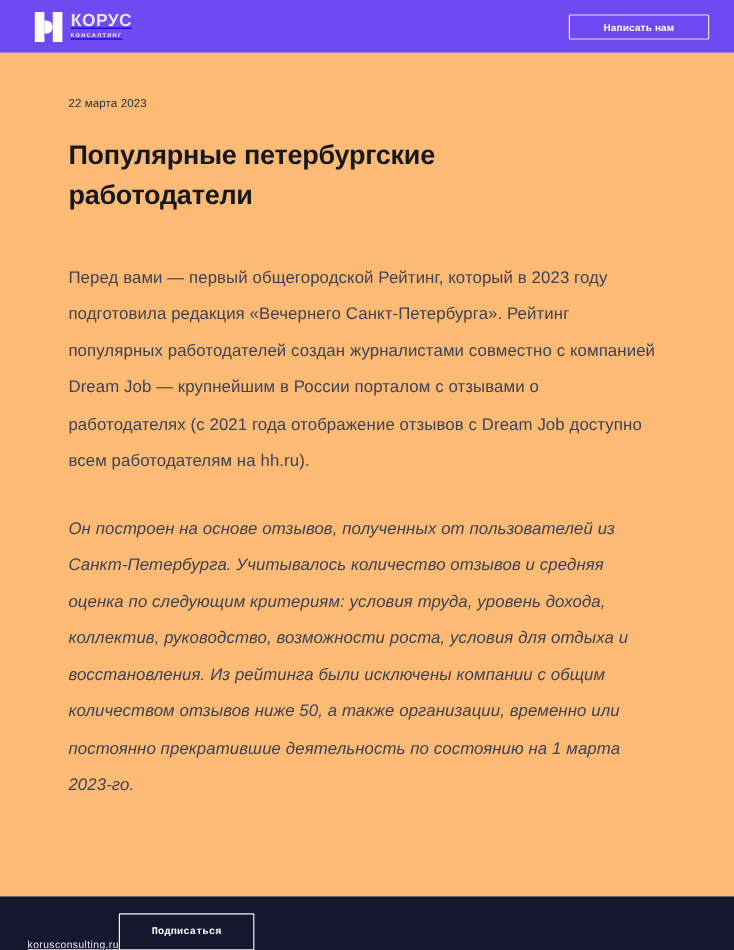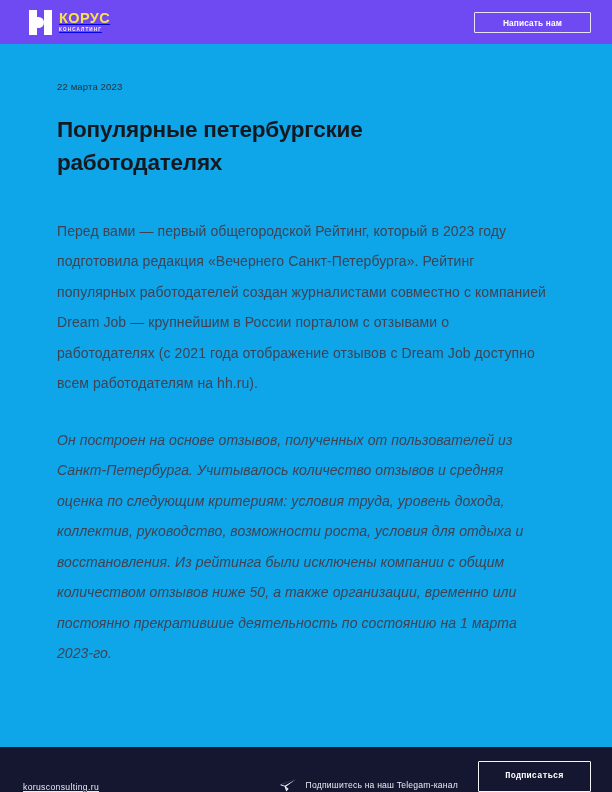--- a/index.html
+++ b/index.html
@@ -75,21 +75,21 @@
     border-radius: 0 7px 7px 0;
   }
 
   .brand-text {
     display: flex;
     flex-direction: column;
     justify-content: center;
     line-height: 1;
   }
   .brand-name {
-    color: #fde047;
+    color: #e5e5e5;
     font-size: 14.5px;
     font-weight: bold;
     letter-spacing: 0.4px;
   }
   .brand-sub {
     color: #ffffff;
     font-size: 4.6px;
     font-weight: bold;
     letter-spacing: 1.15px;
     margin-top: 2.5px;
@@ -112,21 +112,21 @@
     font-family: inherit;
     box-sizing: border-box;
     border-radius: 1px;
   }
 
   
   .content {
     flex: 1 1 auto;
     padding: 0 57px 0 57px;
     box-sizing: border-box;
-    background: #0ea5e9;
+    background: #fdba74;
   }
 
   .article-date {
     margin-top: 37px;
     font-size: 9.6px;
     color: #2b2f3a;
     letter-spacing: 0.1px;
   }
 
   .article-title {
@@ -234,37 +234,30 @@
       </span>
     </a>
 
     <button class="header-cta">Написать нам</button>
   </header>
 
   <main class="content">
 
     <div class="article-date">22 марта 2023</div>
 
-    <h1 class="article-title">Популярные петербургские работодателях</h1>
+    <h1 class="article-title">Популярные петербургские работодатели</h1>
 
     <div class="article-body">
       <p>Перед вами — первый общегородской Рейтинг, который в 2023 году подготовила редакция «Вечернего Санкт-Петербурга». Рейтинг популярных работодателей создан журналистами совместно с компанией Dream Job — крупнейшим в России порталом с отзывами о работодателях (с 2021 года отображение отзывов с Dream Job доступно всем работодателям на hh.ru).</p>
       <p>Он построен на основе отзывов, полученных от пользователей из Санкт-Петербурга. Учитывалось количество отзывов и средняя оценка по следующим критериям: условия труда, уровень дохода, коллектив, руководство, возможности роста, условия для отдыха и восстановления. Из рейтинга были исключены компании с общим количеством отзывов ниже 50, а также организации, временно или постоянно прекратившие деятельность по состоянию на 1 марта 2023-го.</p>
     </div>
 
   </main>
 
   <footer class="site-footer">
 
     <a class="footer-domain" href="#">korusconsulting.ru</a>
 
-    <div class="footer-telegram">
-      <svg class="tg-icon" viewBox="0 0 24 20" xmlns="http://www.w3.org/2000/svg">
-        <path d="M23.2 1.0 L0.8 9.3 a0.55 0.55 0 0 0 0.05 1.04 l5.6 1.72 l2.13 6.4 a0.5 0.5 0 0 0 0.86 0.17 l2.7-3.1 l-4.1-3.1 L22.1 2.2 L6.9 11.1 L1.5 9.4 Z" fill="#ffffff"></path>
-        <path d="M8.2 13.1 l0.95 4.9 l1.5-2.35 Z" fill="#cfd2e6"></path>
-      </svg>
-      <span class="footer-tg-text">Подпишитесь на наш Telegam-канал</span>
-    </div>
 
     <button class="footer-cta">Подписаться</button>
   </footer>
 
 </div>
 
 </body></html>

